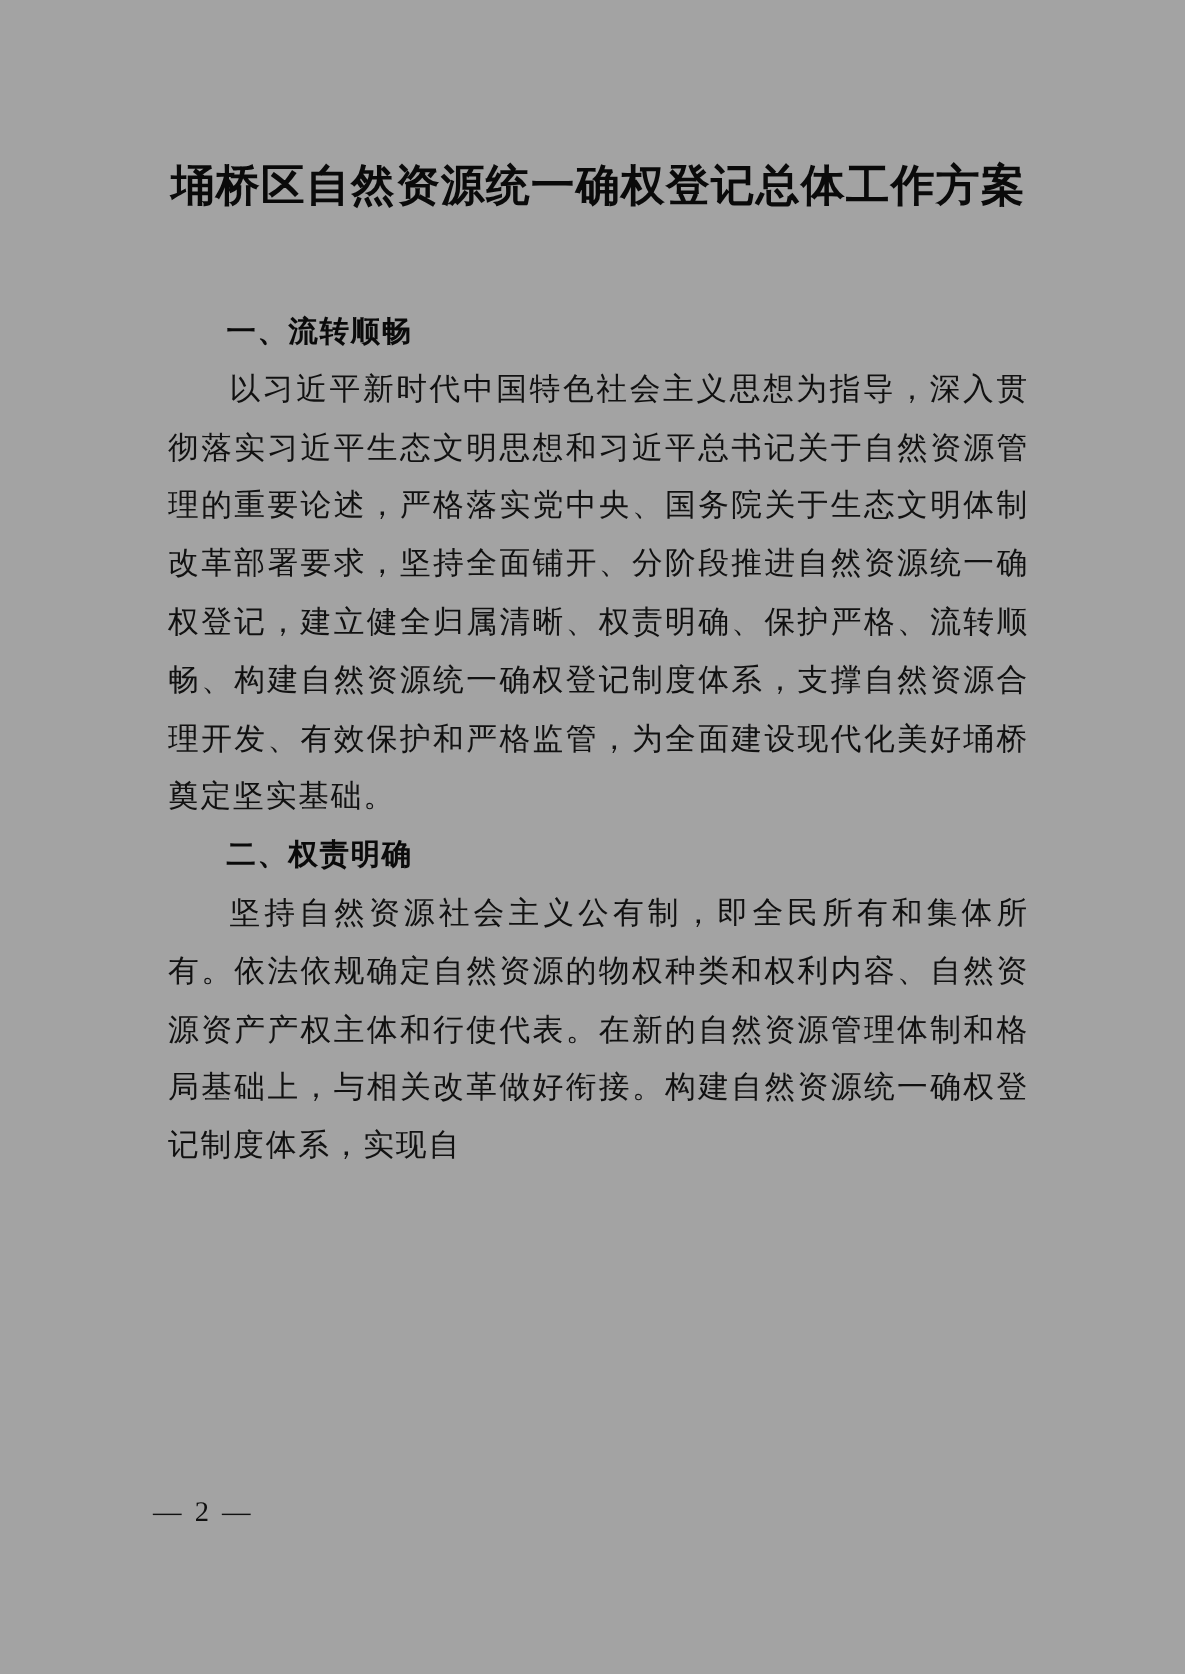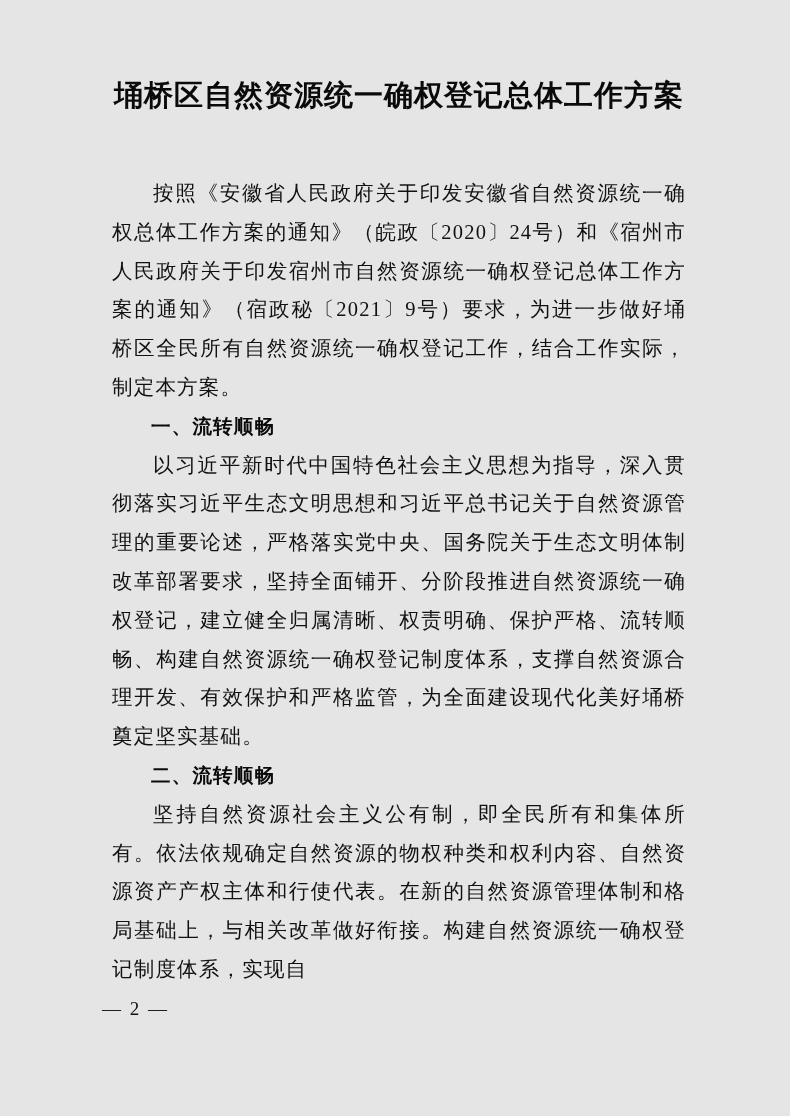--- a/index.html
+++ b/index.html
@@ -4,23 +4,23 @@
 <style>
   html, body {
     margin: 0;
     padding: 0;
     background: #fdfdfc;
   }
   .page {
     position: relative;
     width: 790px;
     height: 1116px;
-    background: #e5e5e5;
+    background: #a3a3a3;
     box-sizing: border-box;
-    padding: 76px 104px 0 112px;
+    padding: 104px 104px 0 112px;
     font-family: "Liberation Serif", "DejaVu Serif", serif;
     color: #111111;
     overflow: hidden;
   }
   .doc-title {
     font-size: 29px;
     font-weight: 700;
     text-align: center;
     letter-spacing: 1px;
     margin: 0 0 58px 0;
@@ -57,27 +57,26 @@
 </style>
 </head>
 <body>
 
 <div class="page">
 
   <h1 class="doc-title">埇桥区自然资源统一确权登记总体工作方案</h1>
 
   <div class="doc-body">
 
-    <p class="para">按照《安徽省人民政府关于印发安徽省自然资源统一确权总体工作方案的通知》（皖政〔2020〕24号）和《宿州市人民政府关于印发宿州市自然资源统一确权登记总体工作方案的通知》（宿政秘〔2021〕9号）要求，为进一步做好埇桥区全民所有自然资源统一确权登记工作，结合工作实际，制定本方案。</p>
 
     <p class="section-heading">一、流转顺畅</p>
 
     <p class="para">以习近平新时代中国特色社会主义思想为指导，深入贯彻落实习近平生态文明思想和习近平总书记关于自然资源管理的重要论述，严格落实党中央、国务院关于生态文明体制改革部署要求，坚持全面铺开、分阶段推进自然资源统一确权登记，建立健全归属清晰、权责明确、保护严格、流转顺畅、构建自然资源统一确权登记制度体系，支撑自然资源合理开发、有效保护和严格监管，为全面建设现代化美好埇桥奠定坚实基础。</p>
 
-    <p class="section-heading">二、流转顺畅</p>
+    <p class="section-heading">二、权责明确</p>
 
     <p class="para">坚持自然资源社会主义公有制，即全民所有和集体所有。依法依规确定自然资源的物权种类和权利内容、自然资源资产产权主体和行使代表。在新的自然资源管理体制和格局基础上，与相关改革做好衔接。构建自然资源统一确权登记制度体系，实现自</p>
 
   </div>
 
   <div class="page-number">— 2 —</div>
 
 </div>
 
 </body></html>

